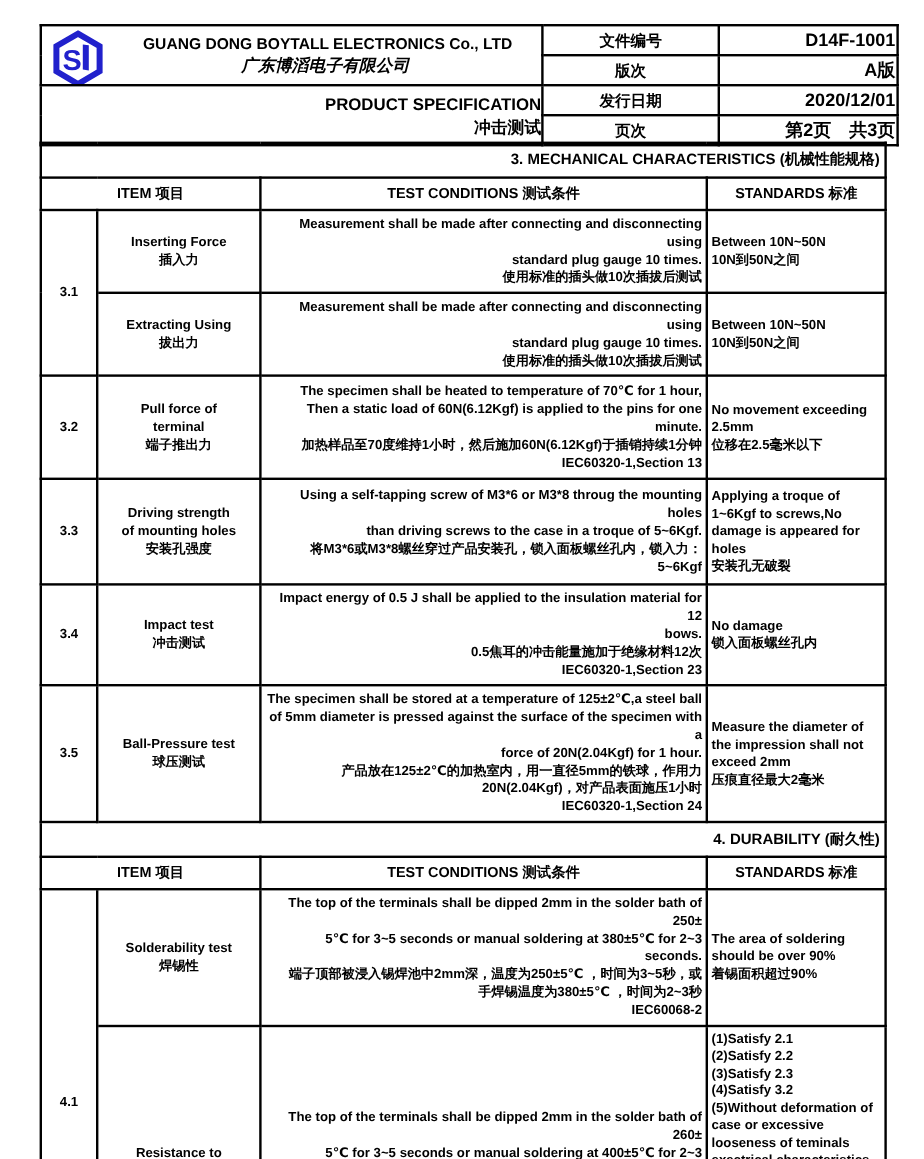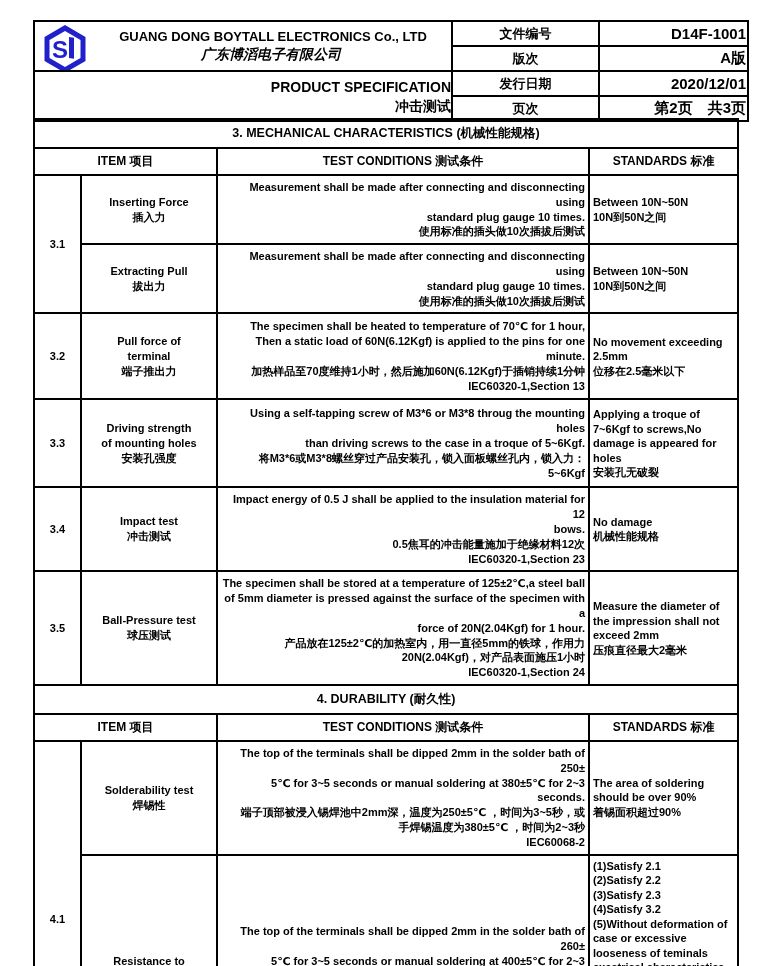--- a/index.html
+++ b/index.html
@@ -25,21 +25,21 @@
   .title-cn{font-size:14px;line-height:18px;}
   .fld-label{width:143px;text-align:center;font-size:13px;margin-top:12px;}
   .fld-value{width:145px;text-align:right;font-size:15px;}
 
   
   .spec-table{position:absolute;left:33px;top:118px;width:704px;}
   .col-no{width:47px;}
   .col-item{width:136px;}
   .col-test{width:372px;}
   .col-std{width:149px;}
-  .sec-title{font-size:12.5px;text-align:center;padding:2px 4px;height:23px;}
+  .sec-title{font-size:12.5px;text-align:right;padding:2px 4px;height:23px;}
   .col-head{font-size:12px;text-align:center;height:23px;margin-left:23px;}
   .no-cell{font-size:11px;text-align:center;margin-left:16px;}
   .item-cell{font-size:11px;text-align:center;white-space:pre-line;line-height:15px;padding:1px 17px;}
   .test-cell{font-size:11px;text-align:right;white-space:pre-line;line-height:14.8px;padding:4px 3px;vertical-align:middle;}
   .std-cell{font-size:11px;text-align:left;white-space:pre-line;line-height:14.5px;padding:1px 3px;vertical-align:middle;}
   .thin-top{border-top-width:1px;}
   .r-31a td{height:40px;}
   .r-31b td{height:38px;}
   .r-32 td{height:76px;}
   .r-33 td{height:78px;}
@@ -112,21 +112,21 @@
       <td class="no-cell" rowspan="2">3.1</td>
       <td class="item-cell">Inserting Force
 插入力</td>
       <td class="test-cell">Measurement shall be made after connecting and disconnecting using
 standard plug gauge 10 times.
 使用标准的插头做10次插拔后测试</td>
       <td class="std-cell">Between 10N~50N
 10N到50N之间</td>
     </tr>
     <tr class="r-31b">
-      <td class="item-cell thin-top">Extracting Pull
+      <td class="item-cell thin-top">Extracting Using
 拔出力</td>
       <td class="test-cell thin-top">Measurement shall be made after connecting and disconnecting using
 standard plug gauge 10 times.
 使用标准的插头做10次插拔后测试</td>
       <td class="std-cell thin-top">Between 10N~50N
 10N到50N之间</td>
     </tr>
 
     <tr class="r-32">
       <td class="no-cell">3.2</td>
@@ -144,36 +144,36 @@
     <tr class="r-33">
       <td class="no-cell">3.3</td>
       <td class="item-cell">Driving strength
 of mounting holes
 安装孔强度</td>
       <td class="test-cell">Using a self-tapping screw of M3*6 or M3*8 throug the mounting holes
 than driving screws to the case in a troque of 5~6Kgf.
 将M3*6或M3*8螺丝穿过产品安装孔，锁入面板螺丝孔内，锁入力：
 5~6Kgf</td>
       <td class="std-cell">Applying a troque of
-7~6Kgf to screws,No
+1~6Kgf to screws,No
 damage is appeared for
 holes
 安装孔无破裂</td>
     </tr>
 
     <tr class="r-34">
       <td class="no-cell">3.4</td>
       <td class="item-cell">Impact test
 冲击测试</td>
       <td class="test-cell">Impact energy of 0.5 J shall be applied to the insulation material for 12
 bows.
 0.5焦耳的冲击能量施加于绝缘材料12次
 IEC60320-1,Section 23</td>
       <td class="std-cell">No damage
-机械性能规格</td>
+锁入面板螺丝孔内</td>
     </tr>
 
     <tr class="r-35">
       <td class="no-cell">3.5</td>
       <td class="item-cell">Ball-Pressure test
 球压测试</td>
       <td class="test-cell">The specimen shall be stored at a temperature of 125±2℃,a steel ball
 of 5mm diameter is pressed against the surface of the specimen with a
 force of 20N(2.04Kgf) for 1 hour.
 产品放在125±2℃的加热室内，用一直径5mm的铁球，作用力

